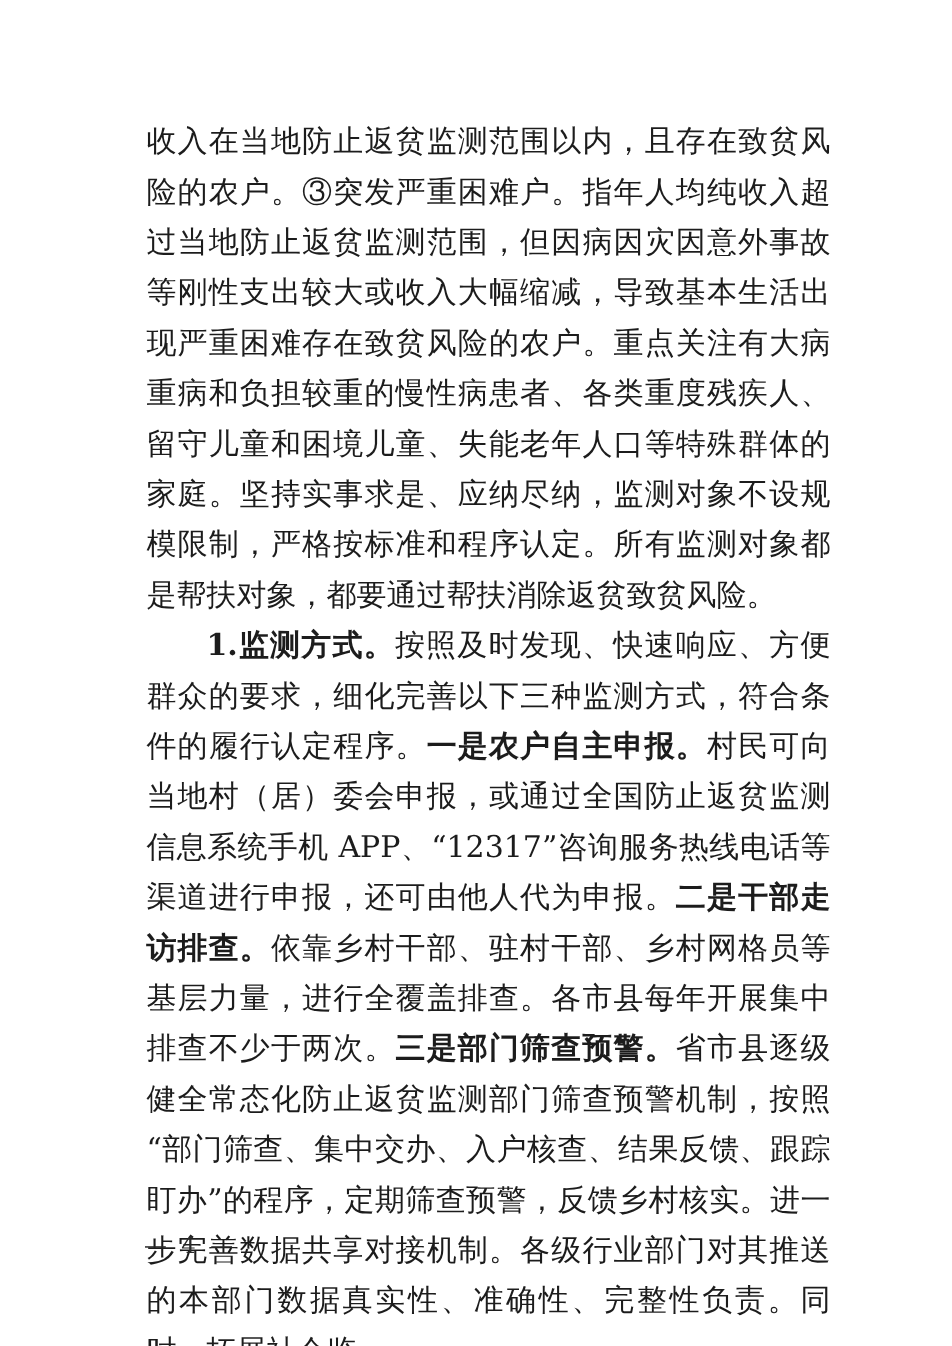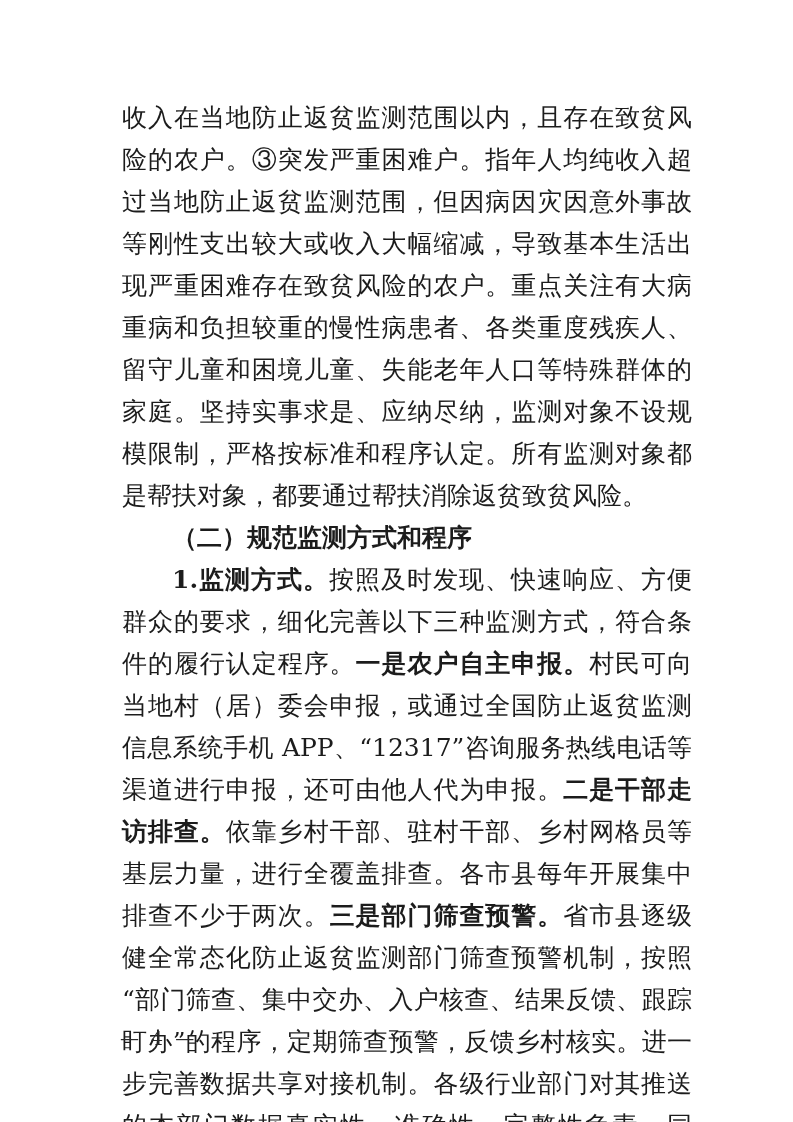--- a/index.html
+++ b/index.html
@@ -53,23 +53,20 @@
 </head>
 <body>
 
 <div class="page">
   <div class="content">
 
     <p class="no-indent">
       <span>收入在当地防止返贫监测范围以内，且存在致贫风险的农户。③突发严重困难户。指年人均纯收入超过当地防止返贫监测范围，但因病因灾因意外事故等刚性支出较大或收入大幅缩减，导致基本生活出现严重困难存在致贫风险的农户。重点关注有大病重病和负担较重的慢性病患者、各类重度残疾人、留守儿童和困境儿童、失能老年人口等特殊群体的家庭。坚持实事求是、应纳尽纳，监测对象不设规模限制，严格按标准和程序认定。所有监测对象都是帮扶对象，都要通过帮扶消除返贫致贫风险。</span>
     </p>
 
-    <p class="heading">
-      <span class="bold">（二）规范监测方式和程序</span>
-    </p>
 
     <p>
       <span class="bold">1.监测方式。</span><span>按照及时发现、快速响应、方便群众的要求，细化完善以下三种监测方式，符合条件的履行认定程序。</span><span class="bold">一是农户自主申报。</span><span>村民可向当地村（居）委会申报，或通过全国防止返贫监测信息系统手机 APP、“12317”咨询服务热线电话等渠道进行申报，还可由他人代为申报。</span><span class="bold">二是干部走访排查。</span><span>依靠乡村干部、驻村干部、乡村网格员等基层力量，进行全覆盖排查。各市县每年开展集中排查不少于两次。</span><span class="bold">三是部门筛查预警。</span><span>省市县逐级健全常态化防止返贫监测部门筛查预警机制，按照“部门筛查、集中交办、入户核查、结果反馈、跟踪盯办”的程序，定期筛查预警，反馈乡村核实。进一步完善数据共享对接机制。各级行业部门对其推送的本部门数据真实性、准确性、完整性负责。同时，拓展社会监</span>
     </p>
 
   </div>
 
   <div class="footer">— 4 —</div>
 </div>
 

